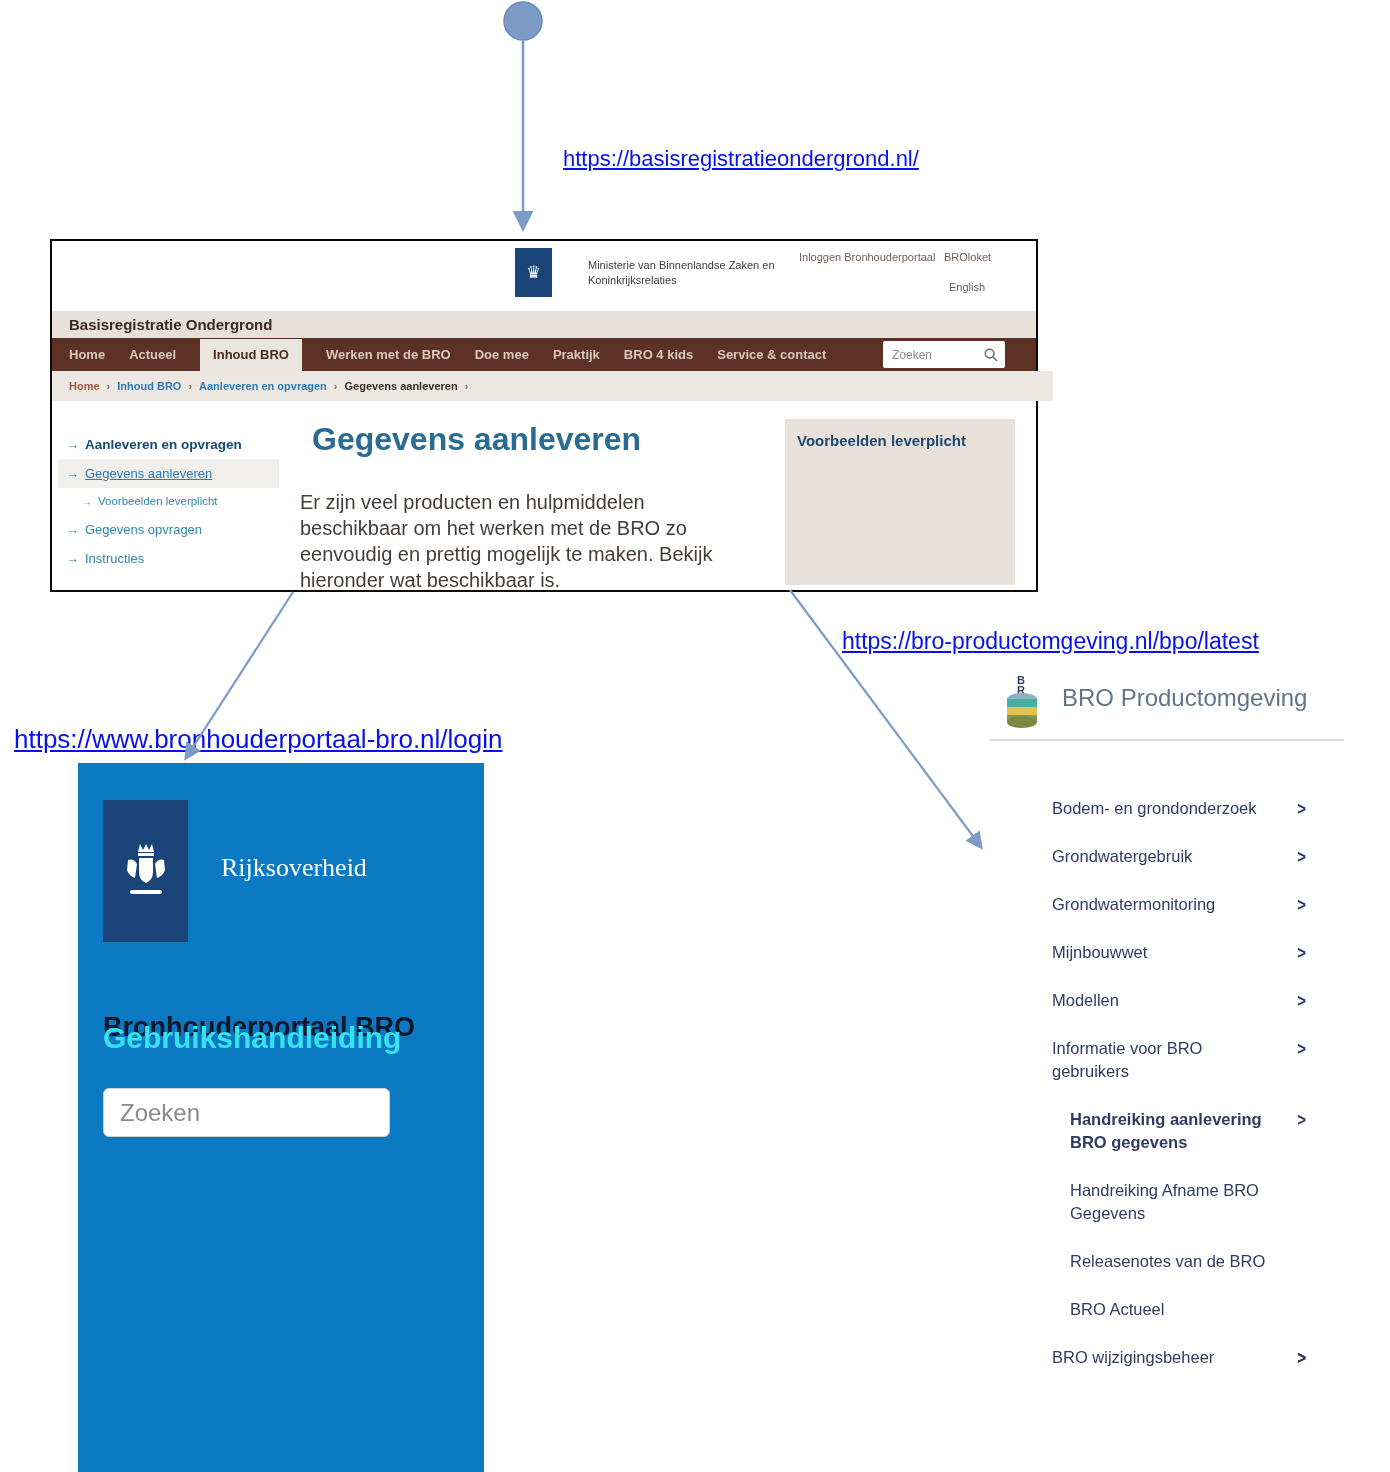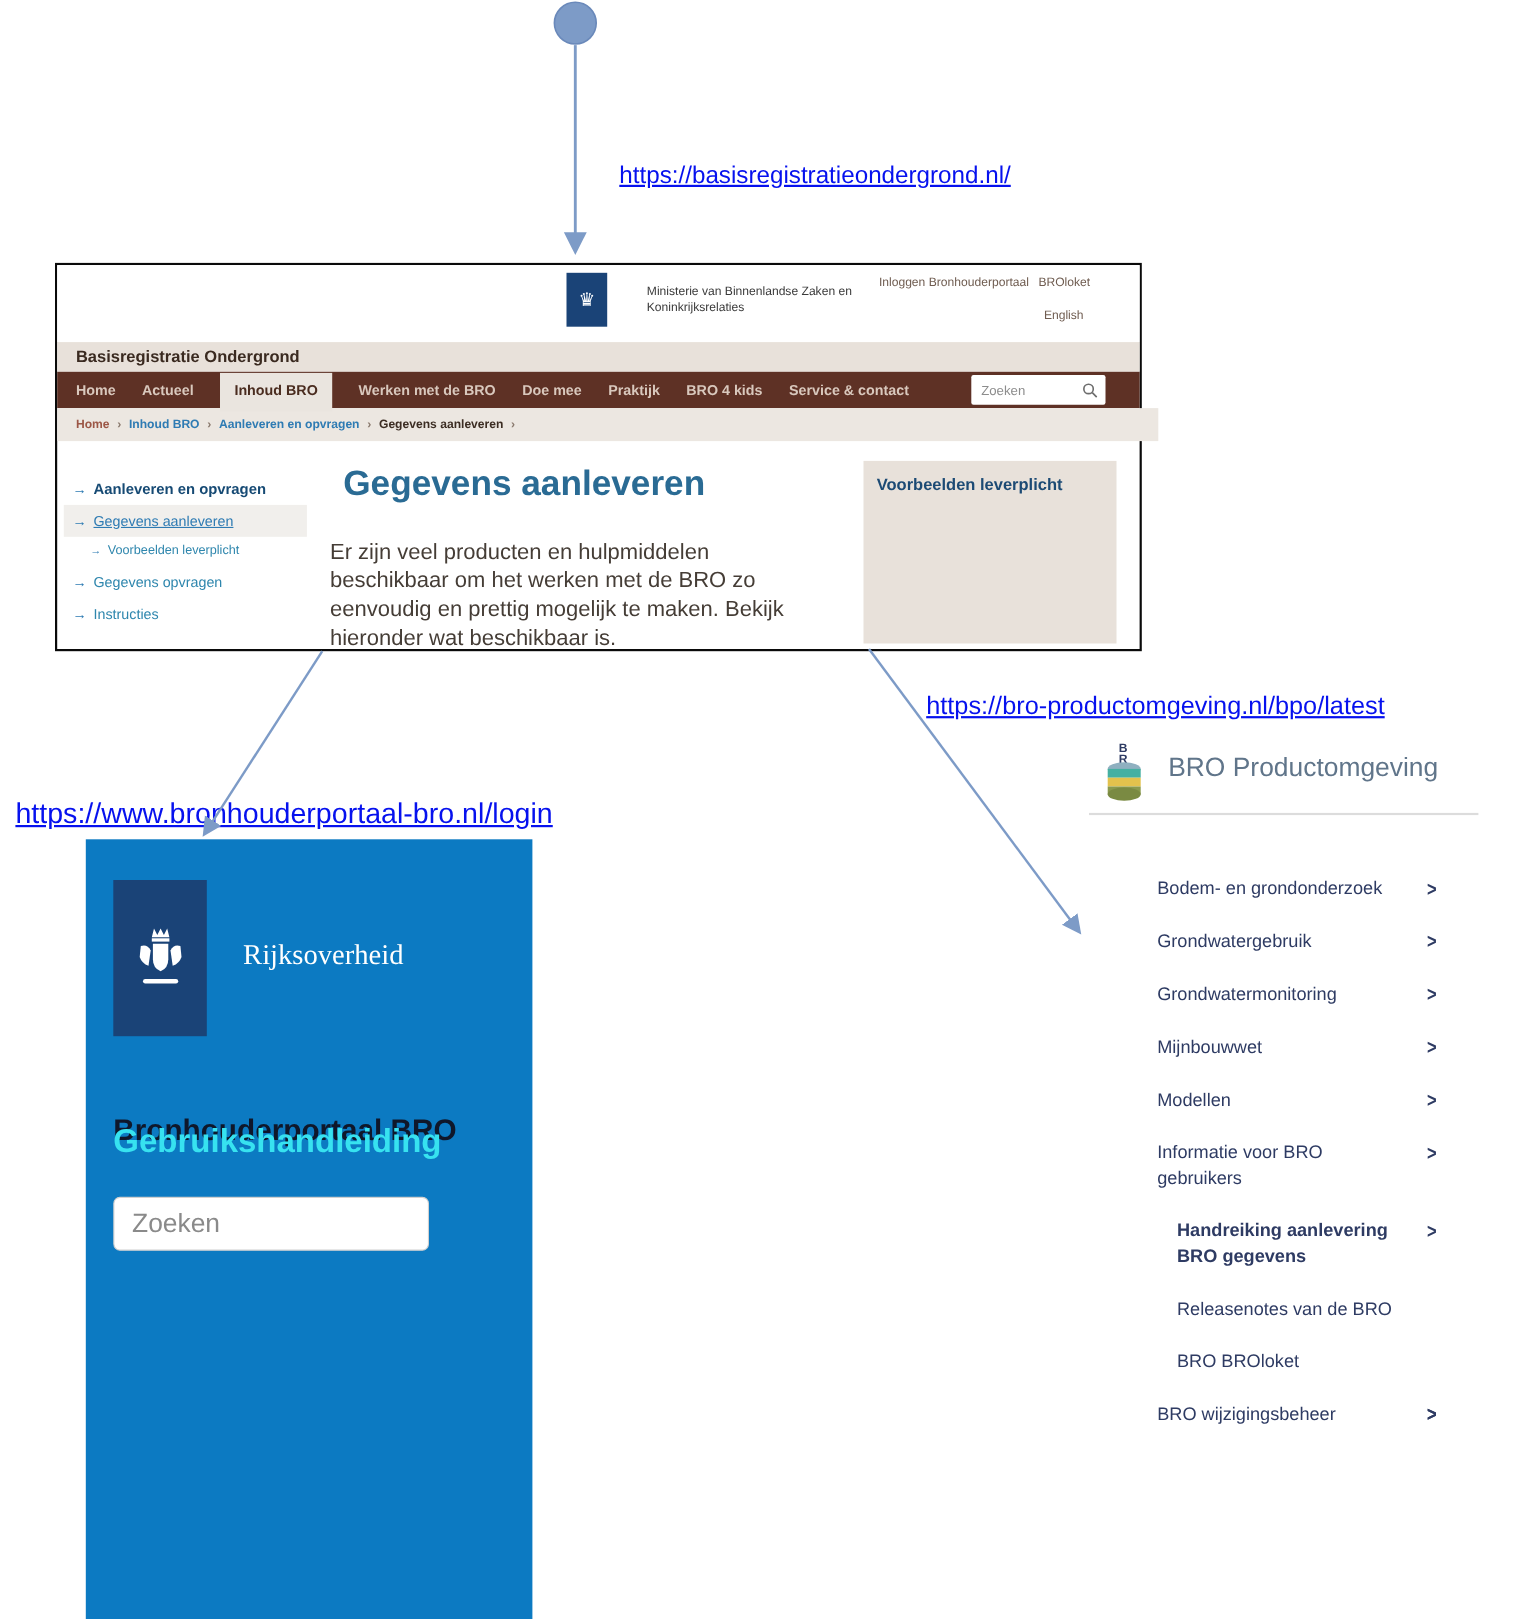--- a/index.html
+++ b/index.html
@@ -238,24 +238,27 @@
       </div>
       <div class="bpo-item">
         <span class="lbl">Informatie voor BRO gebruikers</span>
         <span class="chev">&gt;</span>
       </div>
       <div class="bpo-item sub bold">
         <span class="lbl">Handreiking aanlevering BRO gegevens</span>
         <span class="chev">&gt;</span>
       </div>
       <div class="bpo-item sub">
+        <span class="lbl">Handreiking Afname BRO Gegevens</span>
+      </div>
+      <div class="bpo-item sub">
         <span class="lbl">Releasenotes van de BRO</span>
       </div>
       <div class="bpo-item sub">
-        <span class="lbl">BRO BROloket</span>
+        <span class="lbl">BRO Actueel</span>
       </div>
       <div class="bpo-item">
         <span class="chev">&gt;</span>
       </div>
       <div class="bpo-item">
         <span class="lbl">BRO wijzigingsbeheer</span>
         <span class="chev">&gt;</span>
       </div>
     </div>
 

